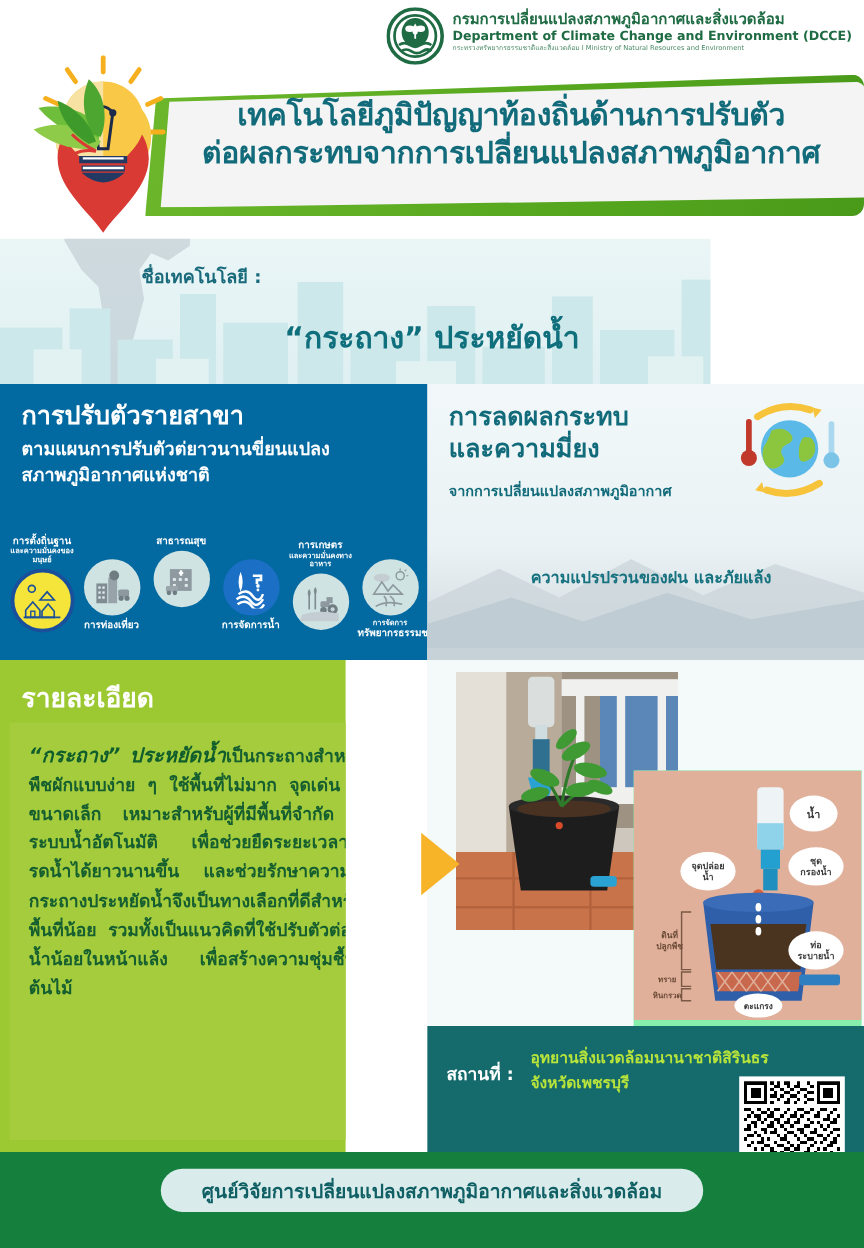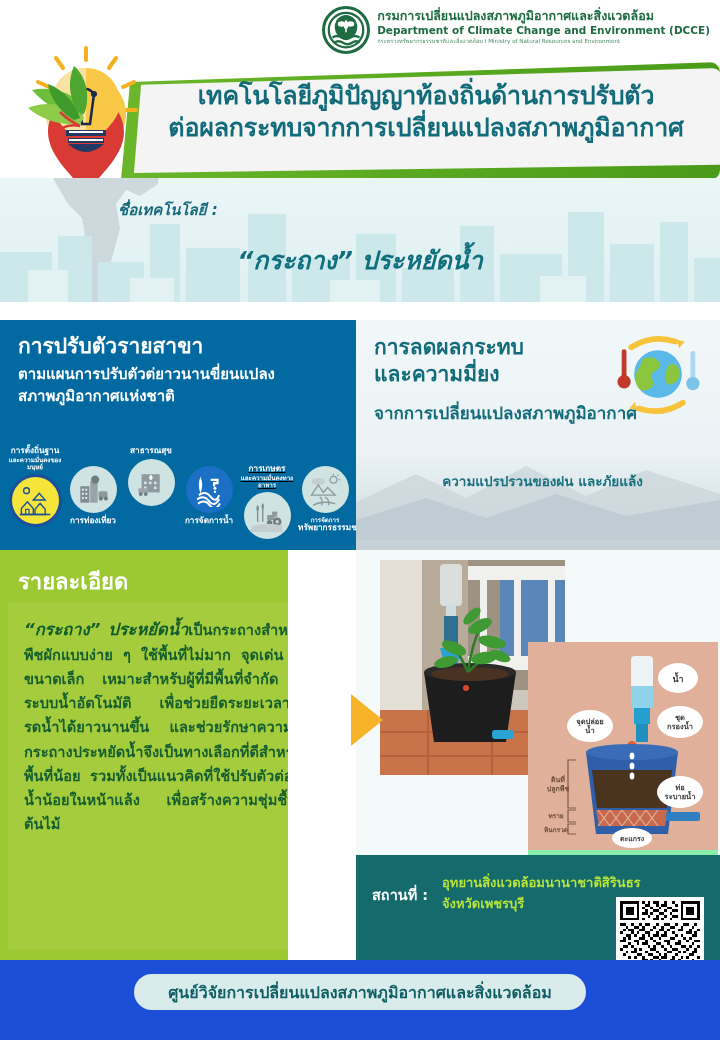--- a/index.html
+++ b/index.html
@@ -61,24 +61,23 @@
     letter-spacing:-0.2px;
     text-align:center;
   }
   .banner-text .l2{display:block;}
 
   
   .pin-graphic{position:absolute;left:16px;top:46px;width:140px;height:160px;}
 
   
   .name-band{
-    position:absolute;left:0;top:178px;width:720px;height:124px;
+    position:absolute;left:0;top:199px;width:592px;height:124px;
     background:linear-gradient(180deg,#eaf5f6 0%,#dff0f2 100%);
     overflow:hidden;
-    font-style:italic;
   }
   .skyline{position:absolute;left:0;bottom:0;width:720px;height:96px;}
   .thai-map{position:absolute;left:8px;top:-150px;width:190px;height:290px;opacity:.55;}
   .label-techname{
     position:absolute;left:118px;top:20px;
     font-size:15px;font-weight:bold;color:#186a7b;
   }
   .tech-name{
     position:absolute;left:0;top:62px;width:720px;text-align:center;
     font-size:25px;font-weight:bold;color:#0f6f7d;
@@ -124,21 +123,21 @@
     background:linear-gradient(180deg,#f2f8f9 0%,#eaf2f5 58%,#cfd8dd 100%);
     overflow:hidden;
   }
   .hills{position:absolute;left:0;bottom:0;width:364px;height:110px;}
   .panel-right h2{
     margin:0;position:absolute;left:18px;top:14px;
     font-size:21px;font-weight:bold;color:#126b7a;line-height:1.28;
   }
   .panel-right .sub{
     position:absolute;left:18px;top:82px;right:8px;
-    font-size:17px;font-weight:bold;color:#126b7a;line-height:1.3;
+    font-size:12px;font-weight:bold;color:#126b7a;line-height:1.3;
   }
   .panel-right .note{
     position:absolute;left:0;top:150px;width:373px;text-align:center;
     font-size:13.5px;font-weight:bold;color:#17727f;
   }
   .globe-icon{position:absolute;right:14px;top:12px;width:96px;height:86px;}
 
   
   .details{
     position:absolute;left:0;top:550px;width:288px;height:410px;
@@ -189,21 +188,21 @@
     font-size:13px;font-weight:bold;color:#b9e53a;line-height:1.6;
   }
   .qr-box{
     position:absolute;left:260px;top:42px;width:88px;height:88px;
     background:#ffffff;padding:4px;box-sizing:border-box;
   }
 
   
   .footer{
     position:absolute;left:0;top:960px;width:720px;height:80px;
-    background:#1d4ed8;
+    background:#15803d;
   }
   .footer-pill{
     position:absolute;left:134px;top:14px;width:452px;height:36px;
     background:#d9eceb;border-radius:18px;
     display:flex;align-items:center;justify-content:center;
   }
   .footer-pill span{
     font-size:16px;font-weight:bold;color:#0f5f64;
   }
   .teal-strip{
@@ -401,21 +400,21 @@
             <path d="M8 26 q8 -6 14 2 t10 -2" fill="none" stroke="#ffffff" stroke-width="2.4"></path>
             <path d="M6 31 q8 -6 14 2 t12 -2" fill="none" stroke="#ffffff" stroke-width="2.4"></path>
             <path d="M7 36 q8 -6 14 2 t12 -2" fill="none" stroke="#ffffff" stroke-width="2.4"></path>
           </svg>
         </div>
         <div class="cap cap-below">
           <span class="big">การจัดการน้ำ</span>
         </div>
       </div>
 
-      <div class="sector" style="left:234px;top:18px;text-decoration:underline;">
+      <div class="sector" style="left:234px;top:4px;">
         <div class="cap cap-above">
           <span class="big">การเกษตร</span>
           <span>และความมั่นคงทางอาหาร</span>
         </div>
         <div class="bubble">
           <svg viewBox="0 0 40 40" width="34" height="34">
             <g fill="#7f8d93">
               <path d="M9 8 q-3 4 0 8 q3 -4 0 -8z"></path>
                 <rect x="8.2" y="14" width="1.6" height="14"></rect>
               <path d="M15 6 q-3 4 0 8 q3 -4 0 -8z"></path>

